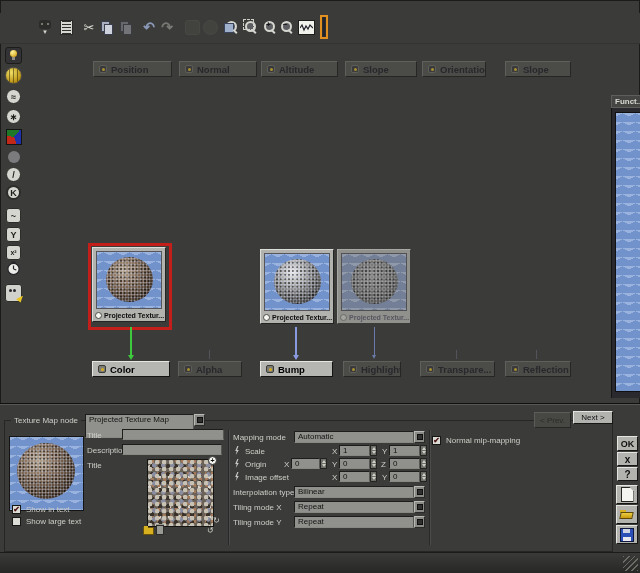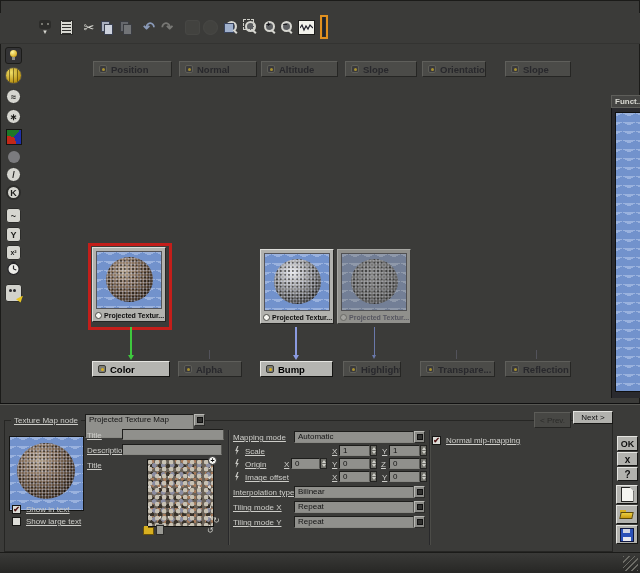--- a/index.html
+++ b/index.html
@@ -93,21 +93,21 @@
   
   .fptitle{left:611px;top:95px;width:29px;height:13px;background:#454543;border:1px solid #5e5e5a;border-right:none;
            font-size:8px;font-weight:bold;color:#d8d8d2;line-height:12px;padding-left:3px;box-sizing:border-box;white-space:nowrap;overflow:hidden;}
   .fpbody{left:611px;top:108px;width:29px;height:290px;background:#2a2a2e;border-left:1px solid #141414;}
   .fpimg{left:615px;top:112px;width:25px;height:278px;border:1px solid #101010;}
   
   .panel{left:0;top:403px;width:640px;height:170px;background:#3b3b39;border-top:1px solid #101010;box-sizing:border-box;}
   .panel-hl{left:0;top:404px;width:640px;height:1px;background:#575753;}
   .groupbox{left:4px;top:420px;width:607px;height:130px;border:1px solid #262624;box-shadow:inset 1px 1px 0 #49
   4945;}
-  .lb{position:absolute;font-size:8px;color:#cdcdc9;white-space:nowrap;text-decoration:underline;}
+  .lb{position:absolute;font-size:8px;color:#cdcdc9;white-space:nowrap;}
   .fld{position:absolute;background:#90908c;border-top:1px solid #1d1d1b;border-left:1px solid #1d1d1b;
        border-bottom:1px solid #56565220;border-right:1px solid #565652;
        font-size:8px;color:#141414;line-height:10px;padding:0 3px;box-sizing:border-box;white-space:nowrap;overflow:hidden;}
   .ddbtn{position:absolute;width:11px;background:#8a8a86;border-top:1px solid #b8b8b4;border-left:1px solid #b8b8b4;
        border-right:1px solid #2a2a28;border-bottom:1px solid #2a2a28;display:flex;align-items:center;justify-content:center;box-sizing:border-box;}
   .ddbtn::after{content:"";width:4px;height:4px;background:#30302e;border:1px solid #101010;}
   .spin{position:absolute;width:7px;background:#6e6e68;border:1px solid #232321;box-sizing:border-box;}
   .spin::before{content:"";position:absolute;left:1px;top:1px;border-left:2px solid transparent;border-right:2px solid transparent;border-bottom:3px solid #cfcfc9;}
   .spin::after{content:"";position:absolute;left:1px;bottom:1px;border-left:2px solid transparent;border-right:2px solid transparent;border-top:3px solid #cfcfc9;}
   .cb{position:absolute;width:9px;height:9px;background:#dddDD8;background:#ddddd8;border:1px solid #161614;

